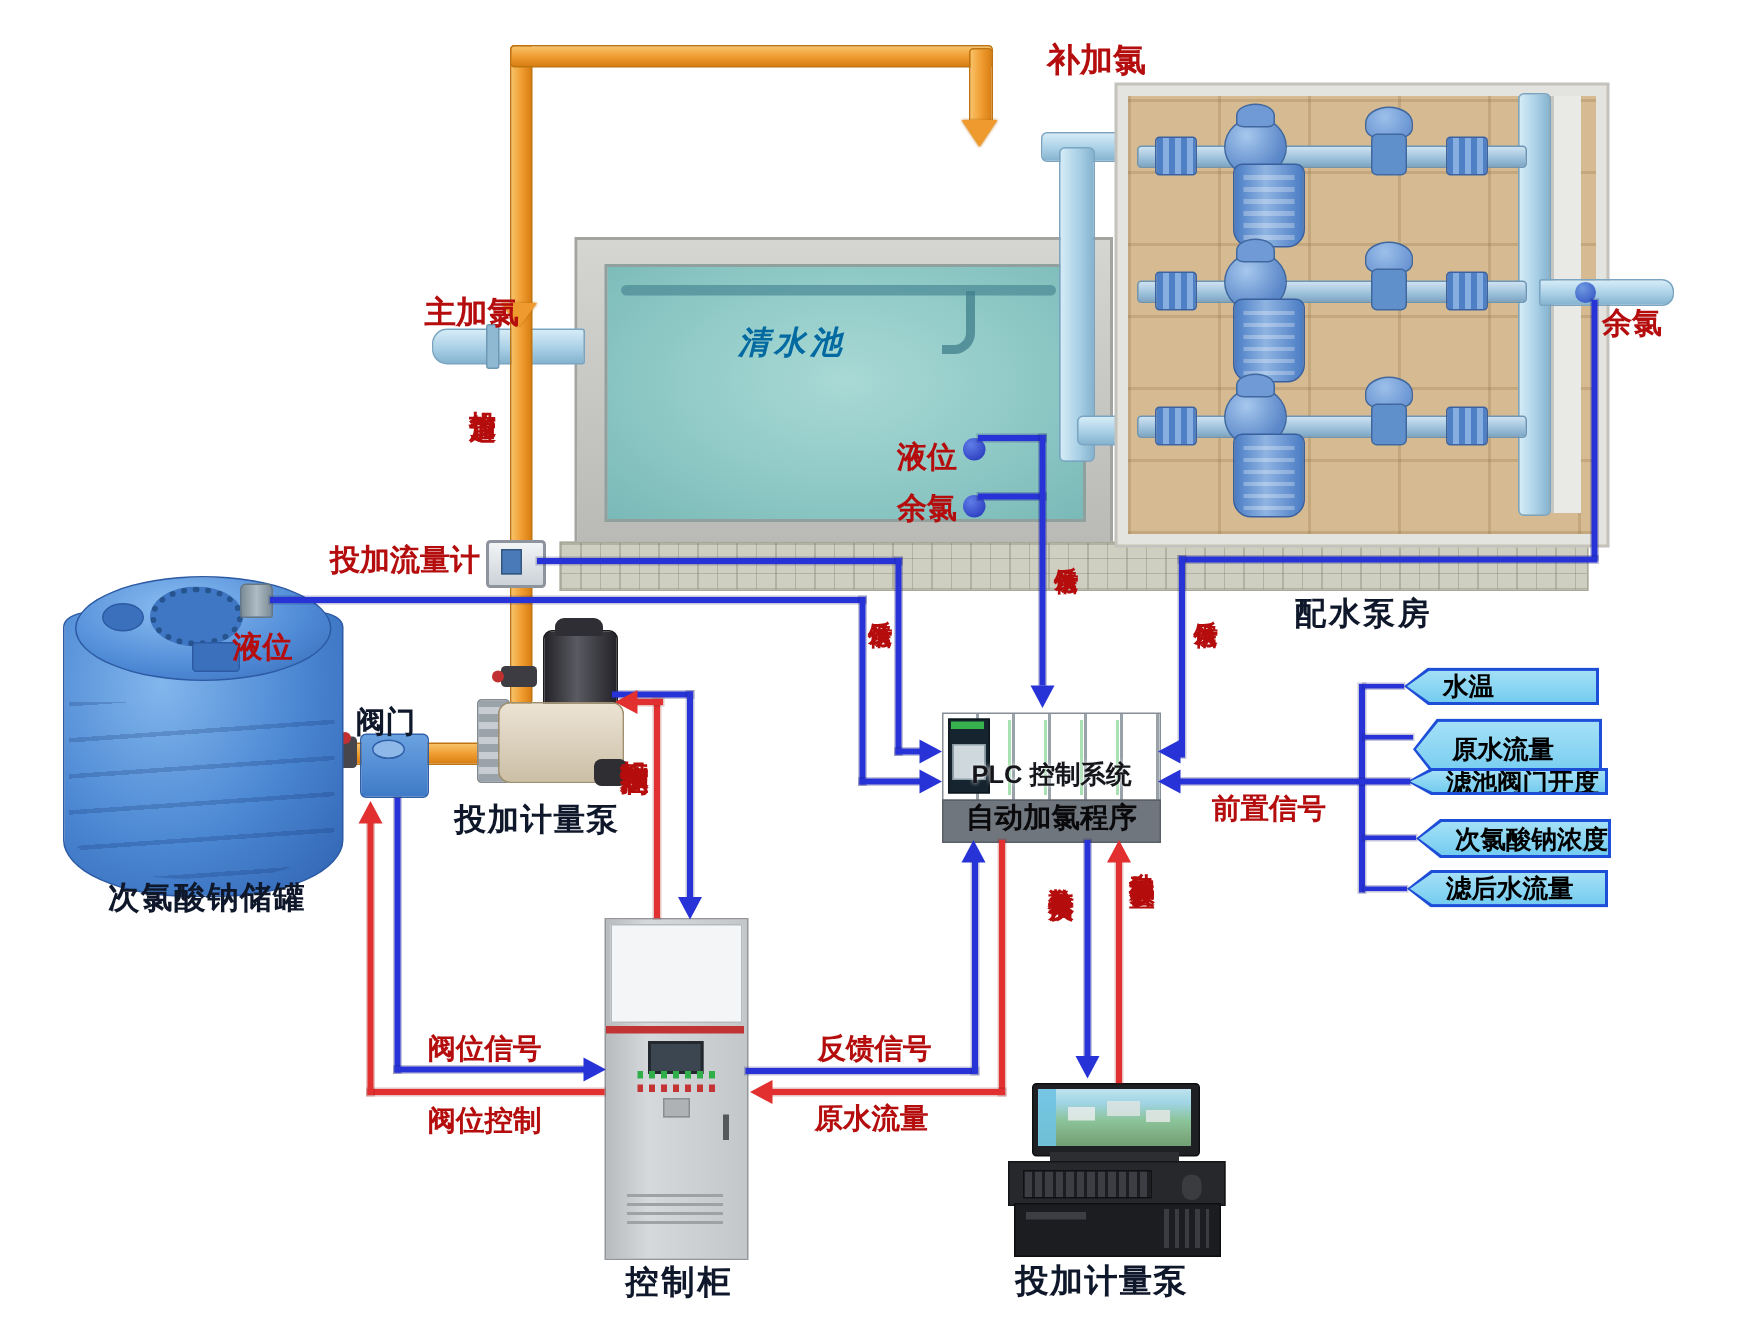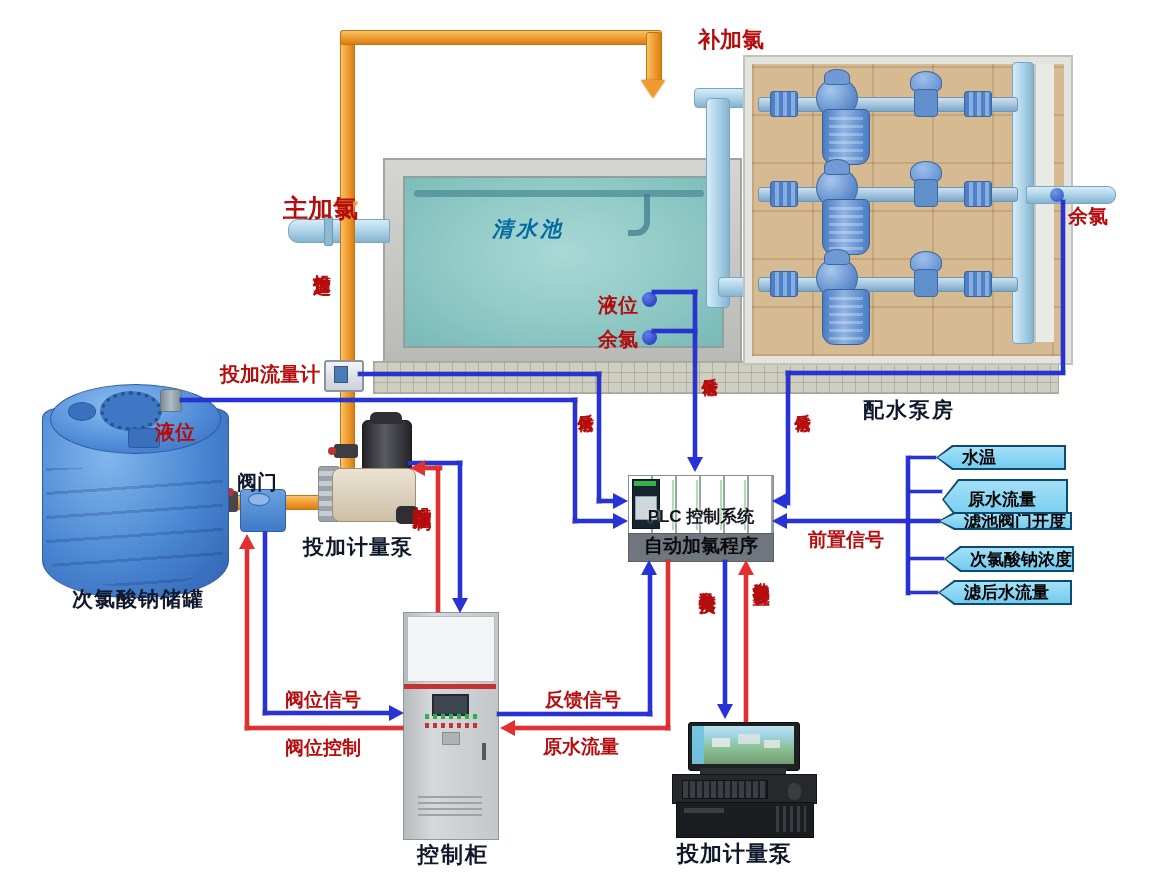--- a/index.html
+++ b/index.html
@@ -19,21 +19,21 @@
   .ar-d-b{border-left:8px solid transparent;border-right:8px solid transparent;border-top:15px solid #2733d6;}
   .ar-u-b{border-left:8px solid transparent;border-right:8px solid transparent;border-bottom:15px solid #2733d6;}
   .ar-l-r{border-top:8px solid transparent;border-bottom:8px solid transparent;border-right:15px solid #e23030;}
   .ar-u-r{border-left:8px solid transparent;border-right:8px solid transparent;border-bottom:15px solid #e23030;}
   
   .op{position:absolute;background:linear-gradient(180deg,#f8c268,#ef9a2e 55%,#d87f14);border:1px solid #c07410;border-radius:3px;}
   .opv{background:linear-gradient(90deg,#f8c268,#ef9a2e 55%,#d87f14);}
   .wp{position:absolute;background:linear-gradient(180deg,#d6ecf7,#a9d0e6 55%,#86b3cf);border:1px solid #7aa5c2;border-radius:4px;}
   .wpv{background:linear-gradient(90deg,#d6ecf7,#a9d0e6 55%,#86b3cf);}
   
-  .banner{position:absolute;background:#0c4a6e;clip-path:polygon(16px 0,100% 0,100% 100%,16px 100%,0 50%);}
+  .banner{position:absolute;background:#1d4ed8;clip-path:polygon(16px 0,100% 0,100% 100%,16px 100%,0 50%);}
   .banner>div{position:absolute;inset:2px;background:linear-gradient(180deg,#a4e0f6,#74ccf0);
       clip-path:polygon(15px 0,100% 0,100% 100%,15px 100%,0 50%);
       display:flex;align-items:center;padding-left:24px;font-size:17px;font-weight:bold;color:#000;}
   
   .prow{position:absolute;width:280px;height:92px;}
   .ppipe{position:absolute;left:0;top:20px;width:258px;height:13px;background:linear-gradient(180deg,#cde2f1,#9cc0da 60%,#7da6c4);border:1px solid #6e95b4;border-radius:3px;}
   .pcoup{position:absolute;width:26px;height:24px;top:14px;border:1px solid #3c62a0;border-radius:3px;
       background:repeating-linear-gradient(90deg,#4f7fc4 0 4px,#86aee0 4px 8px);}
   .pvol{position:absolute;left:58px;top:1px;width:40px;height:38px;border-radius:50%;border:1px solid #40689f;
       background:radial-gradient(circle at 35% 30%,#a7c8ee,#5a87c8 70%);}
@@ -251,21 +251,21 @@
   <div class="ar ar-u-r" style="left:239px;top:534px;"></div>
 
   <div class="sl red" style="left:436px;top:466px;width:4px;height:146px;"></div>
   <div class="sl red" style="left:424px;top:466px;width:18px;height:4px;"></div>
   <div class="ar ar-l-r" style="left:410px;top:460px;"></div>
 
   <div class="sl red" style="left:744px;top:574px;width:4px;height:148px;"></div>
   <div class="ar ar-u-r" style="left:738px;top:560px;"></div>
 
   <div class="lred" style="left:698px;top:28px;font-size:22px;text-align:right;">补加氯</div>
-  <div class="lred" style="left:283px;top:198px;font-size:25px;font-family:Liberation Mono, monospace;">主加氯</div>
+  <div class="lred" style="left:283px;top:198px;font-size:21px;">主加氯</div>
   <div class="lred vt" style="left:312px;top:260px;font-size:18px;letter-spacing:1px;">投加管道</div>
   <div class="lred" style="left:598px;top:295px;font-size:20px;">液位</div>
   <div class="lred" style="left:598px;top:329px;font-size:20px;">余氯</div>
   <div class="lred" style="left:1068px;top:206px;font-size:20px;">余氯</div>
 
   <div class="lred vt" style="left:577px;top:401px;font-size:16px;letter-spacing:1px;">反馈信号</div>
   <div class="lred vt" style="left:701px;top:365px;font-size:16px;letter-spacing:1px;">反馈信号</div>
   <div class="lred vt" style="left:794px;top:401px;font-size:16px;letter-spacing:1px;">反馈信号</div>
   <div class="lred" style="left:808px;top:530px;font-size:19px;">前置信号</div>
   <div class="lred vt" style="left:412px;top:492px;font-size:19px;letter-spacing:1px;">投加泵控制</div>

